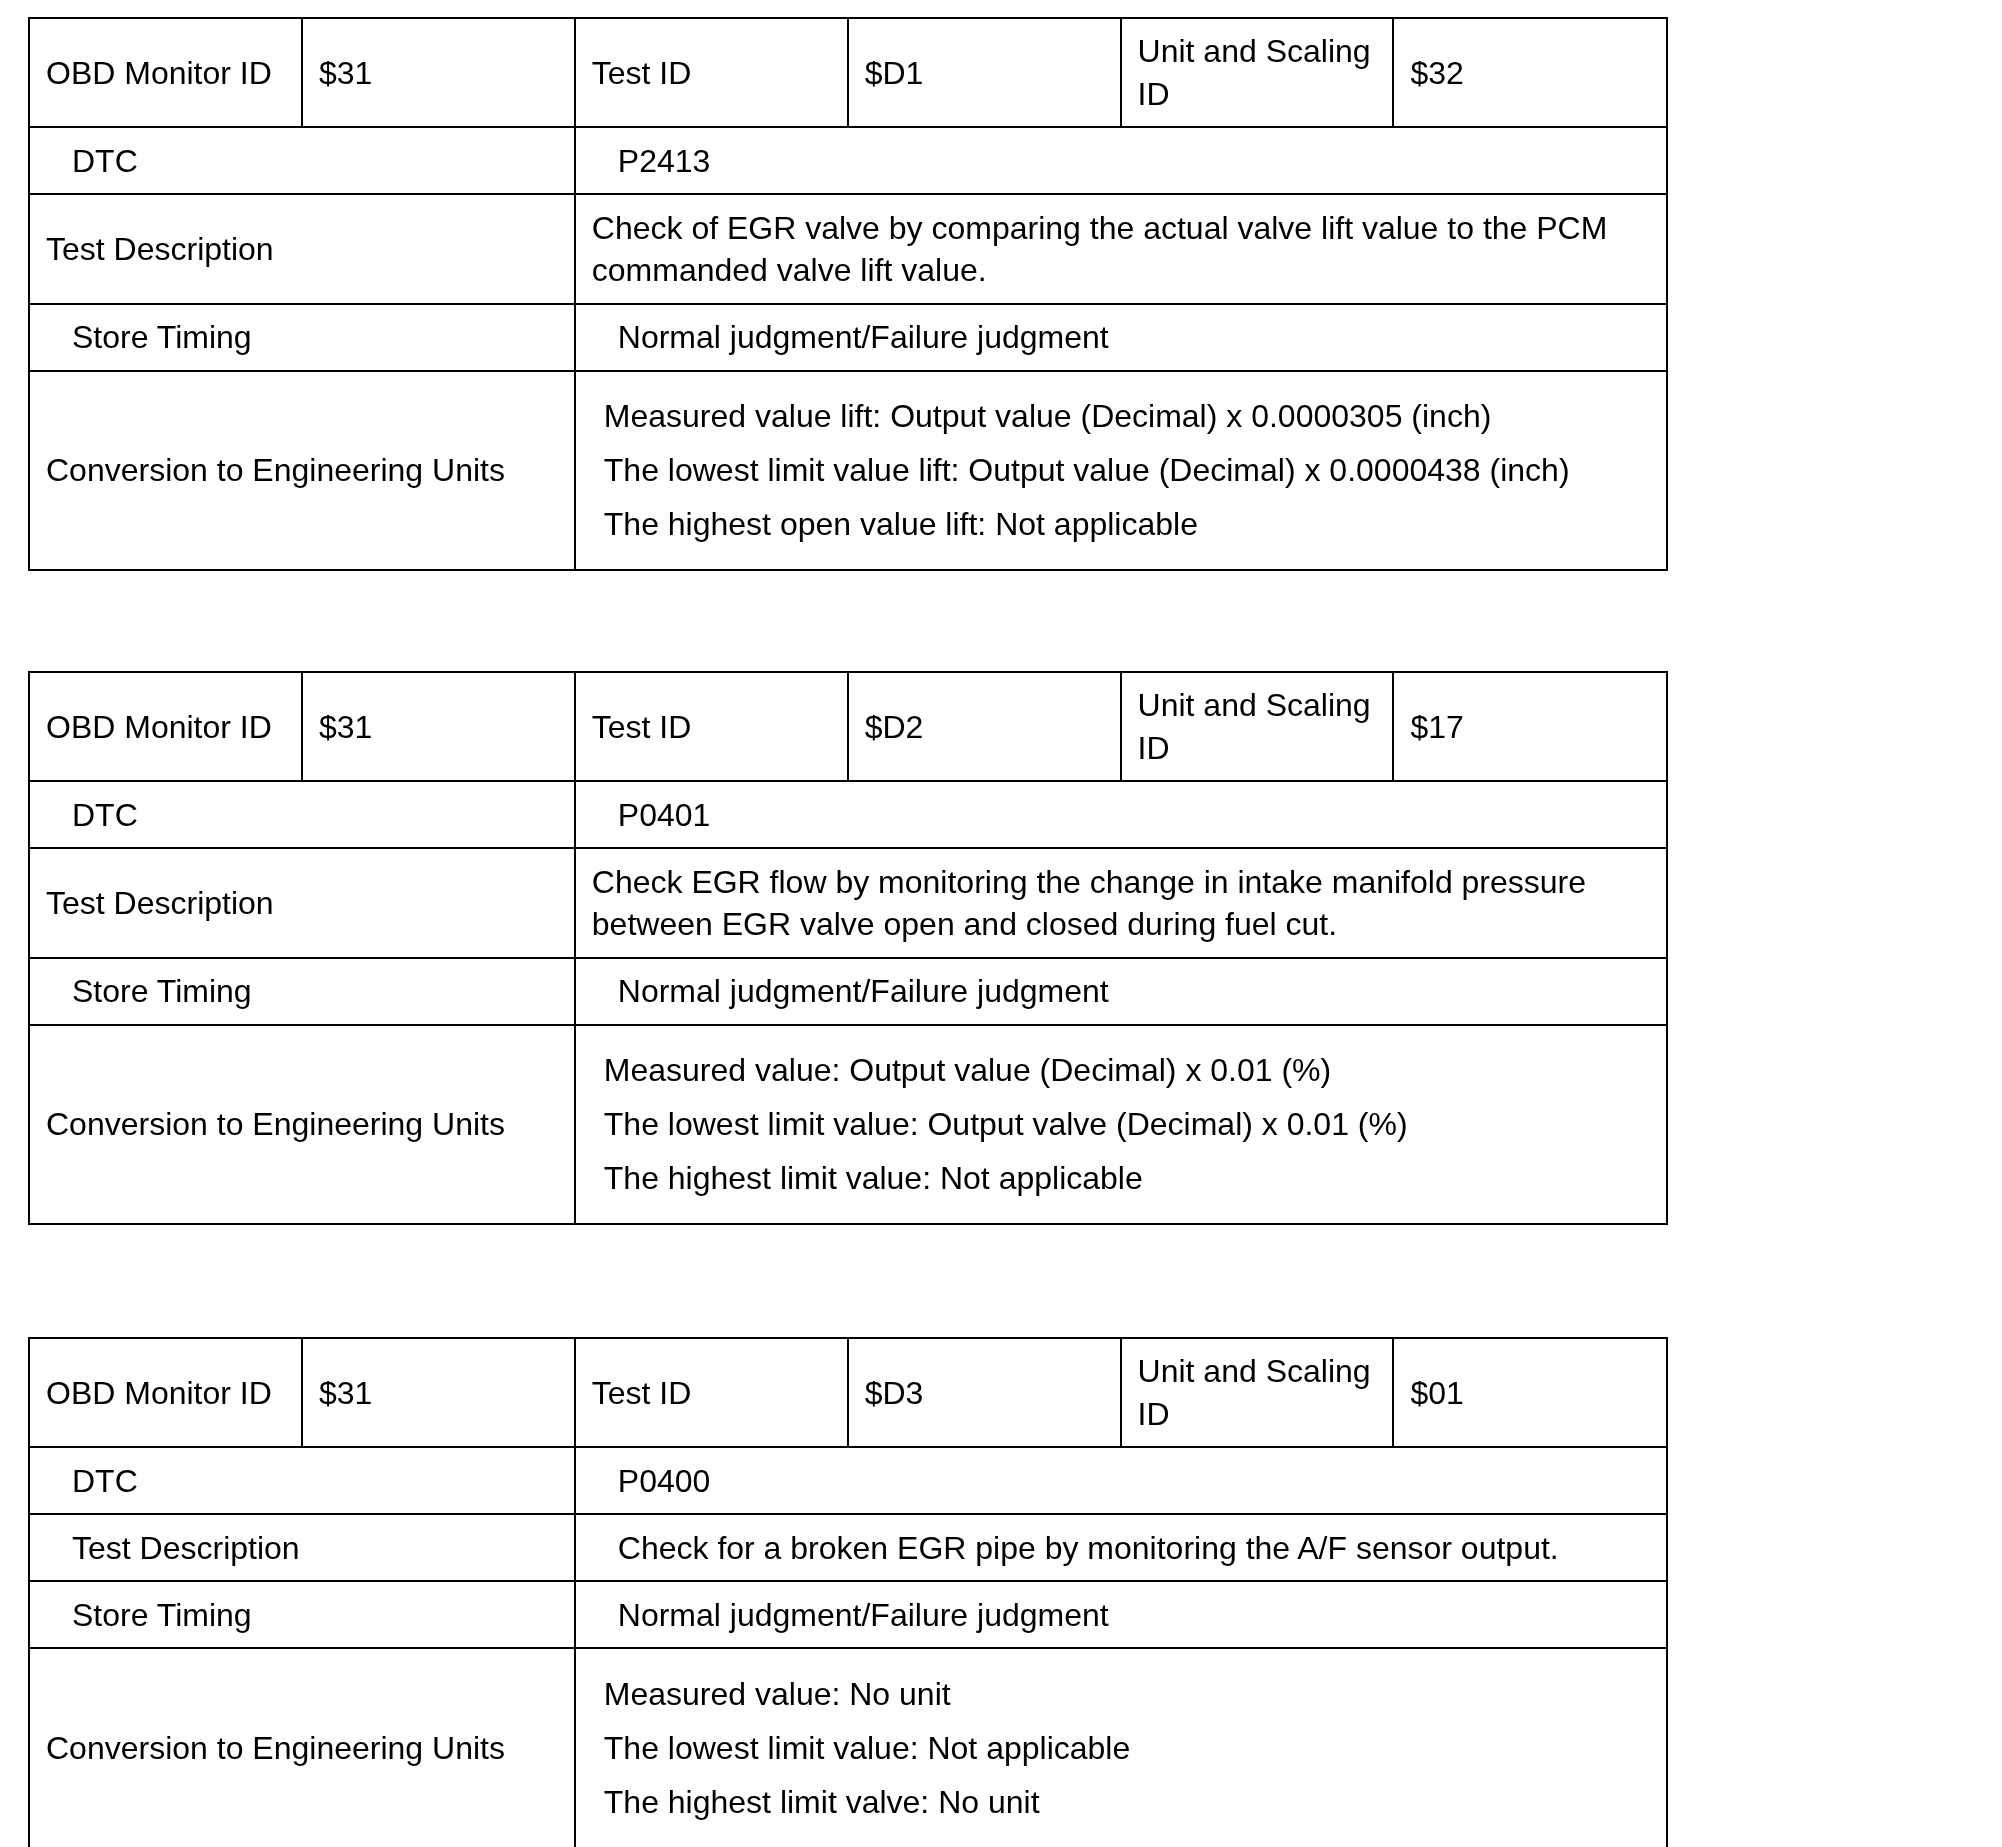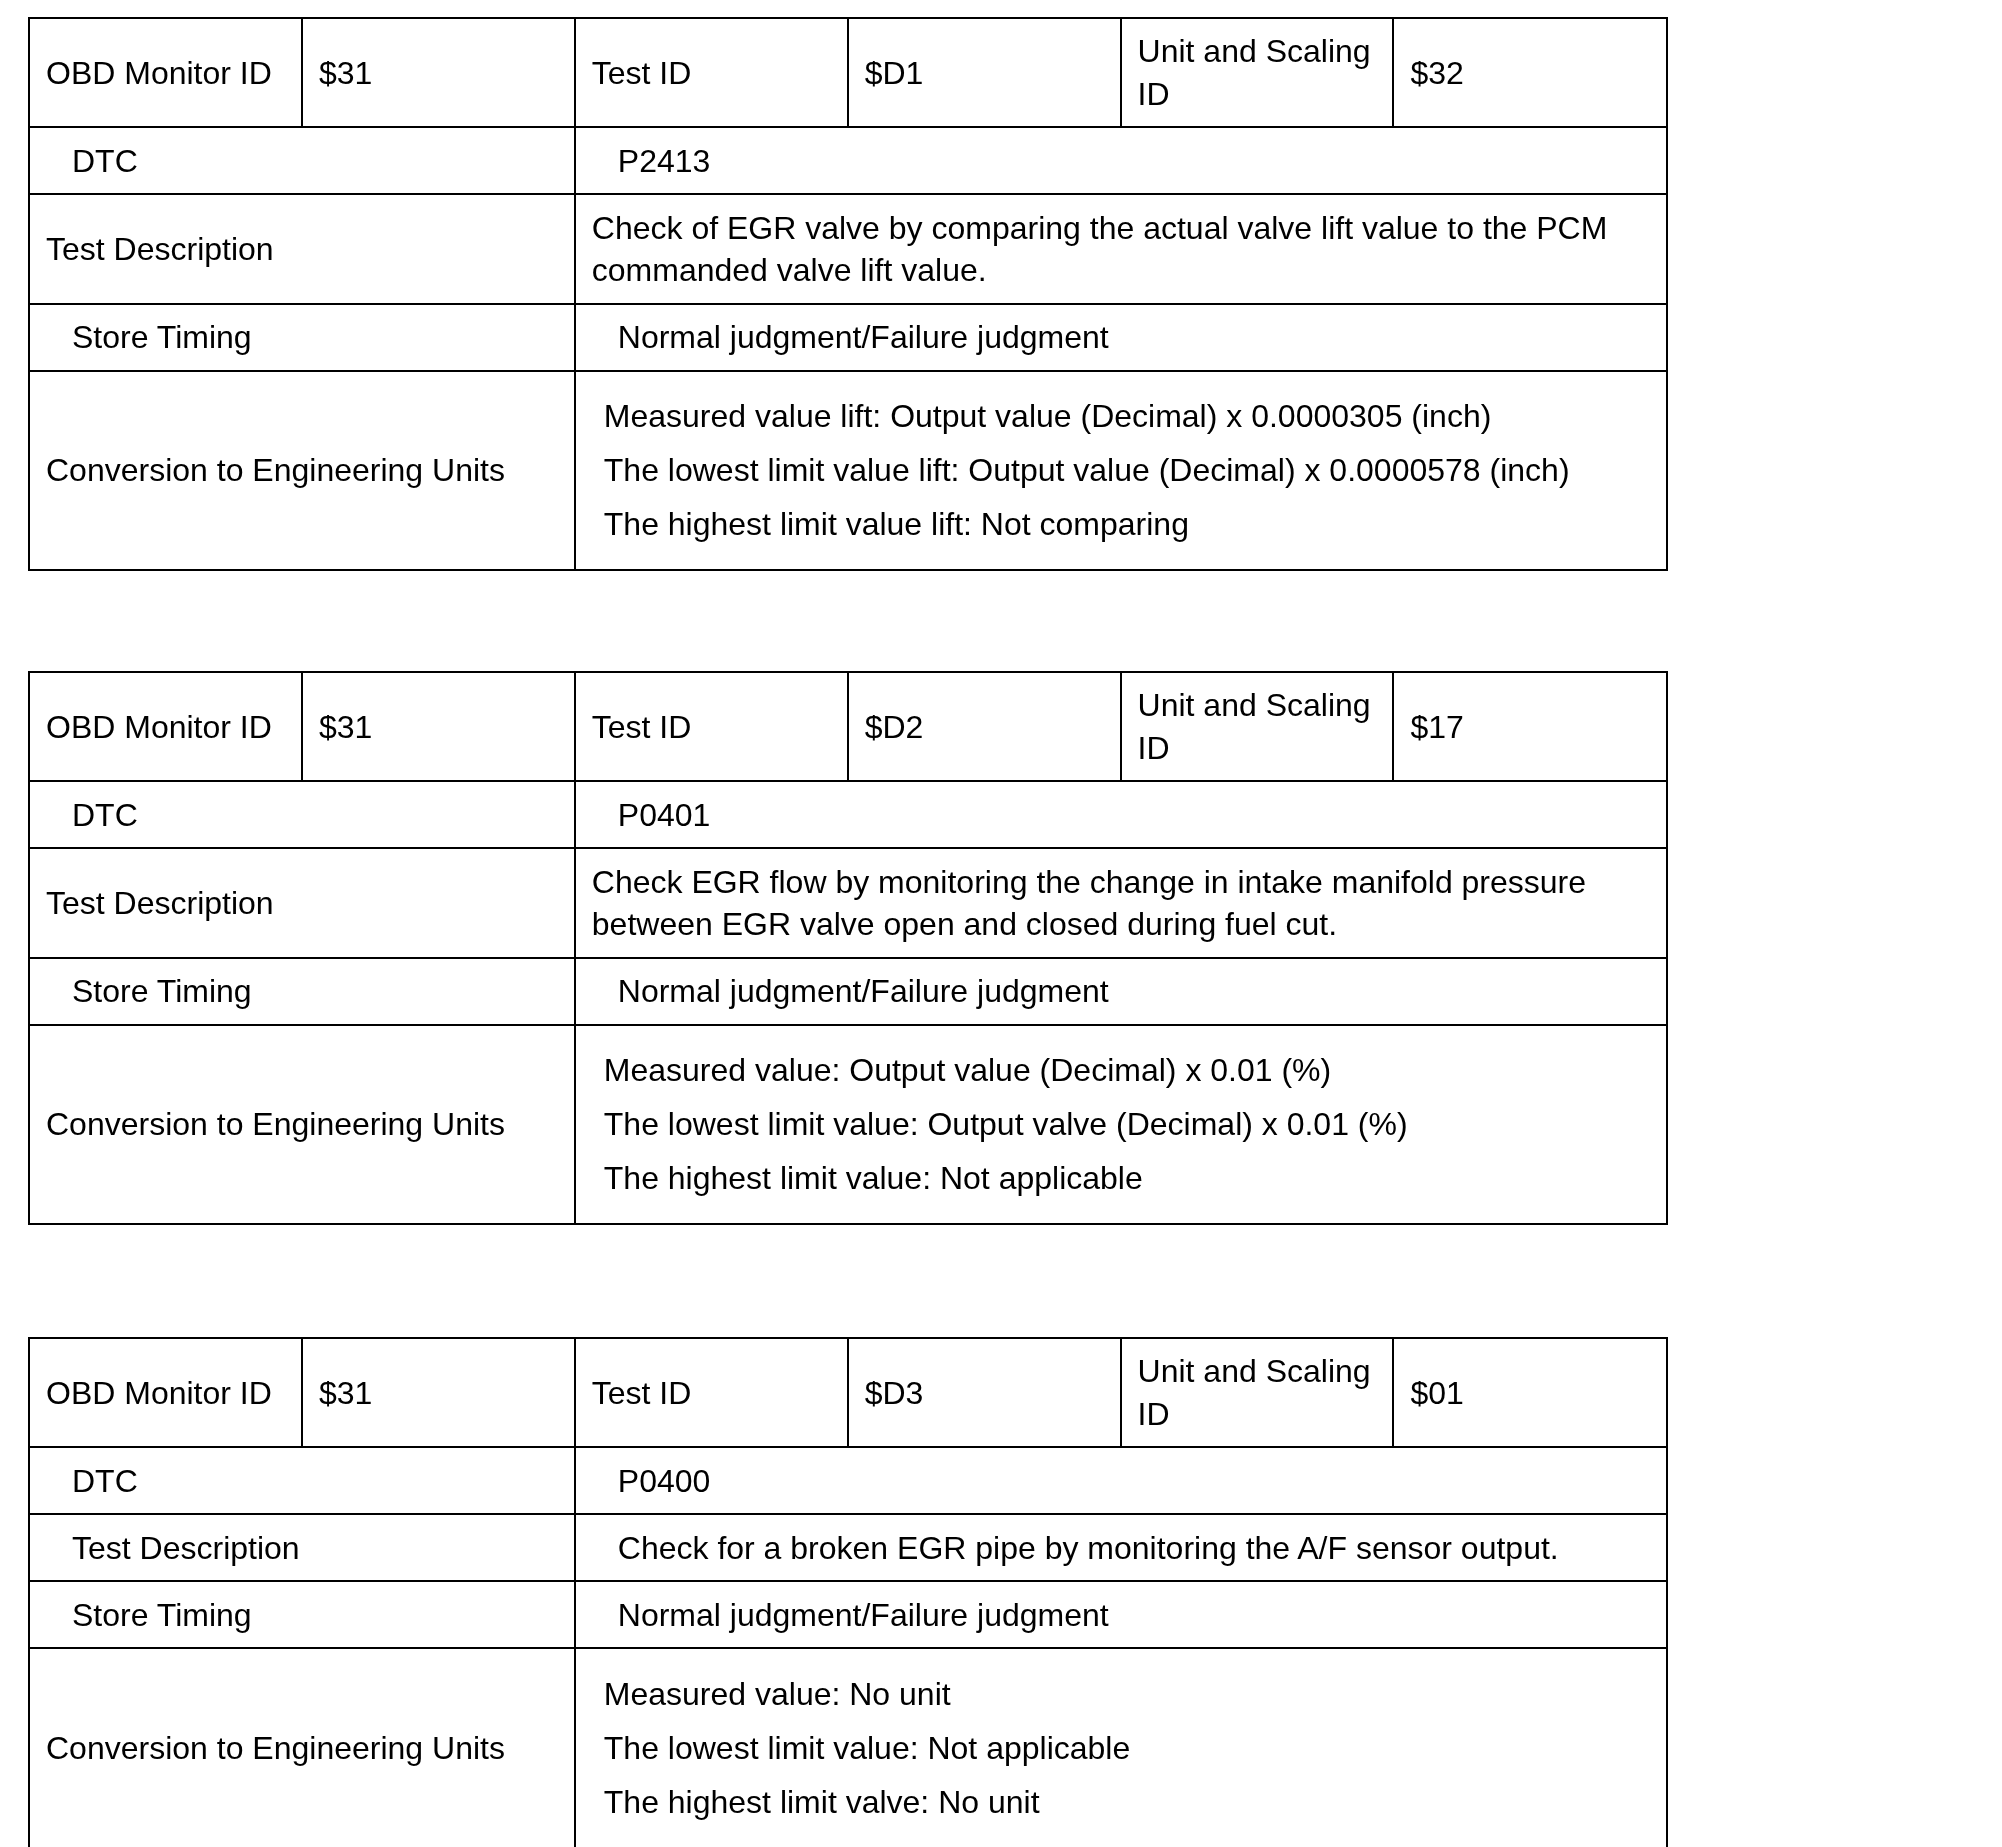--- a/index.html
+++ b/index.html
@@ -77,22 +77,22 @@
         <td colspan="4">Check of EGR valve by comparing the actual valve lift value to the PCM commanded valve lift value.</td>
       </tr>
       <tr class="row-single">
         <td colspan="2">Store Timing</td>
         <td colspan="4">Normal judgment/Failure judgment</td>
       </tr>
       <tr>
         <td colspan="2">Conversion to Engineering Units</td>
         <td colspan="4" class="multi-line">
           <div>Measured value lift: Output value (Decimal) x 0.0000305 (inch)</div>
-          <div>The lowest limit value lift: Output value (Decimal) x 0.0000578 (inch)</div>
-          <div>The highest limit value lift: Not comparing</div>
+          <div>The lowest limit value lift: Output value (Decimal) x 0.0000438 (inch)</div>
+          <div>The highest open value lift: Not applicable</div>
         </td>
       </tr>
     </tbody>
   </table>
 
   <table class="info-table gap-after-2">
     <colgroup>
       <col style="width:16.66%">
         <col style="width:16.66%">
         <col style="width:16.66%">

